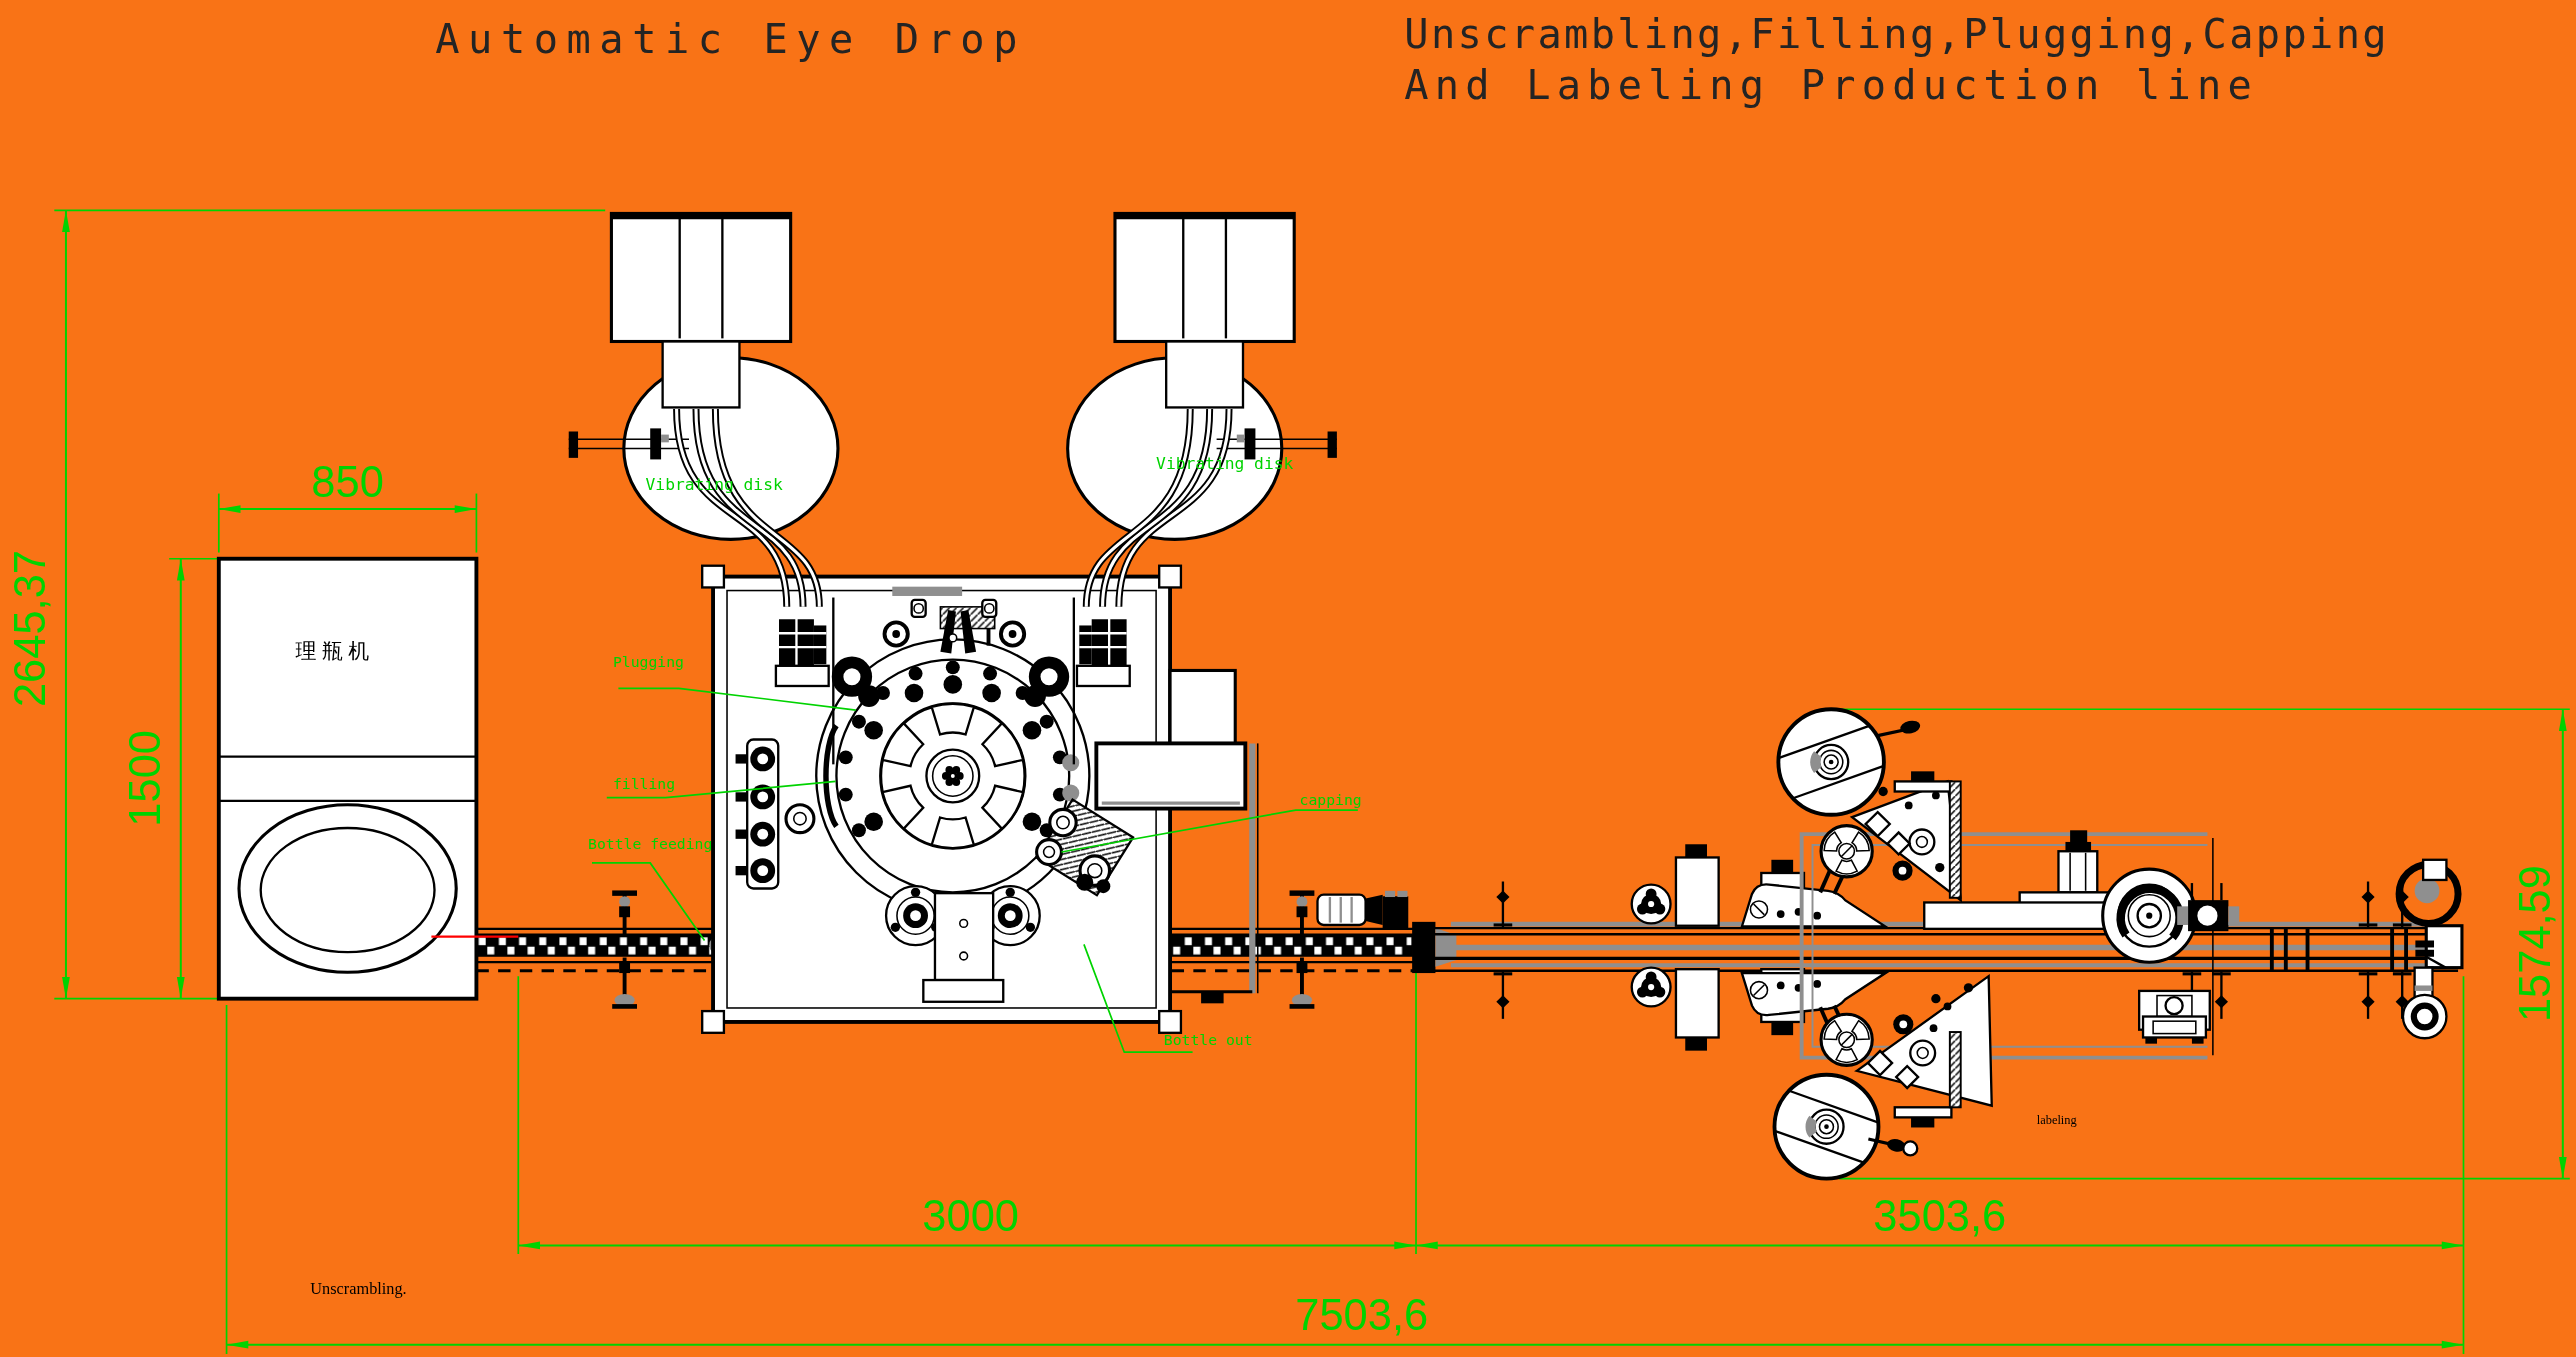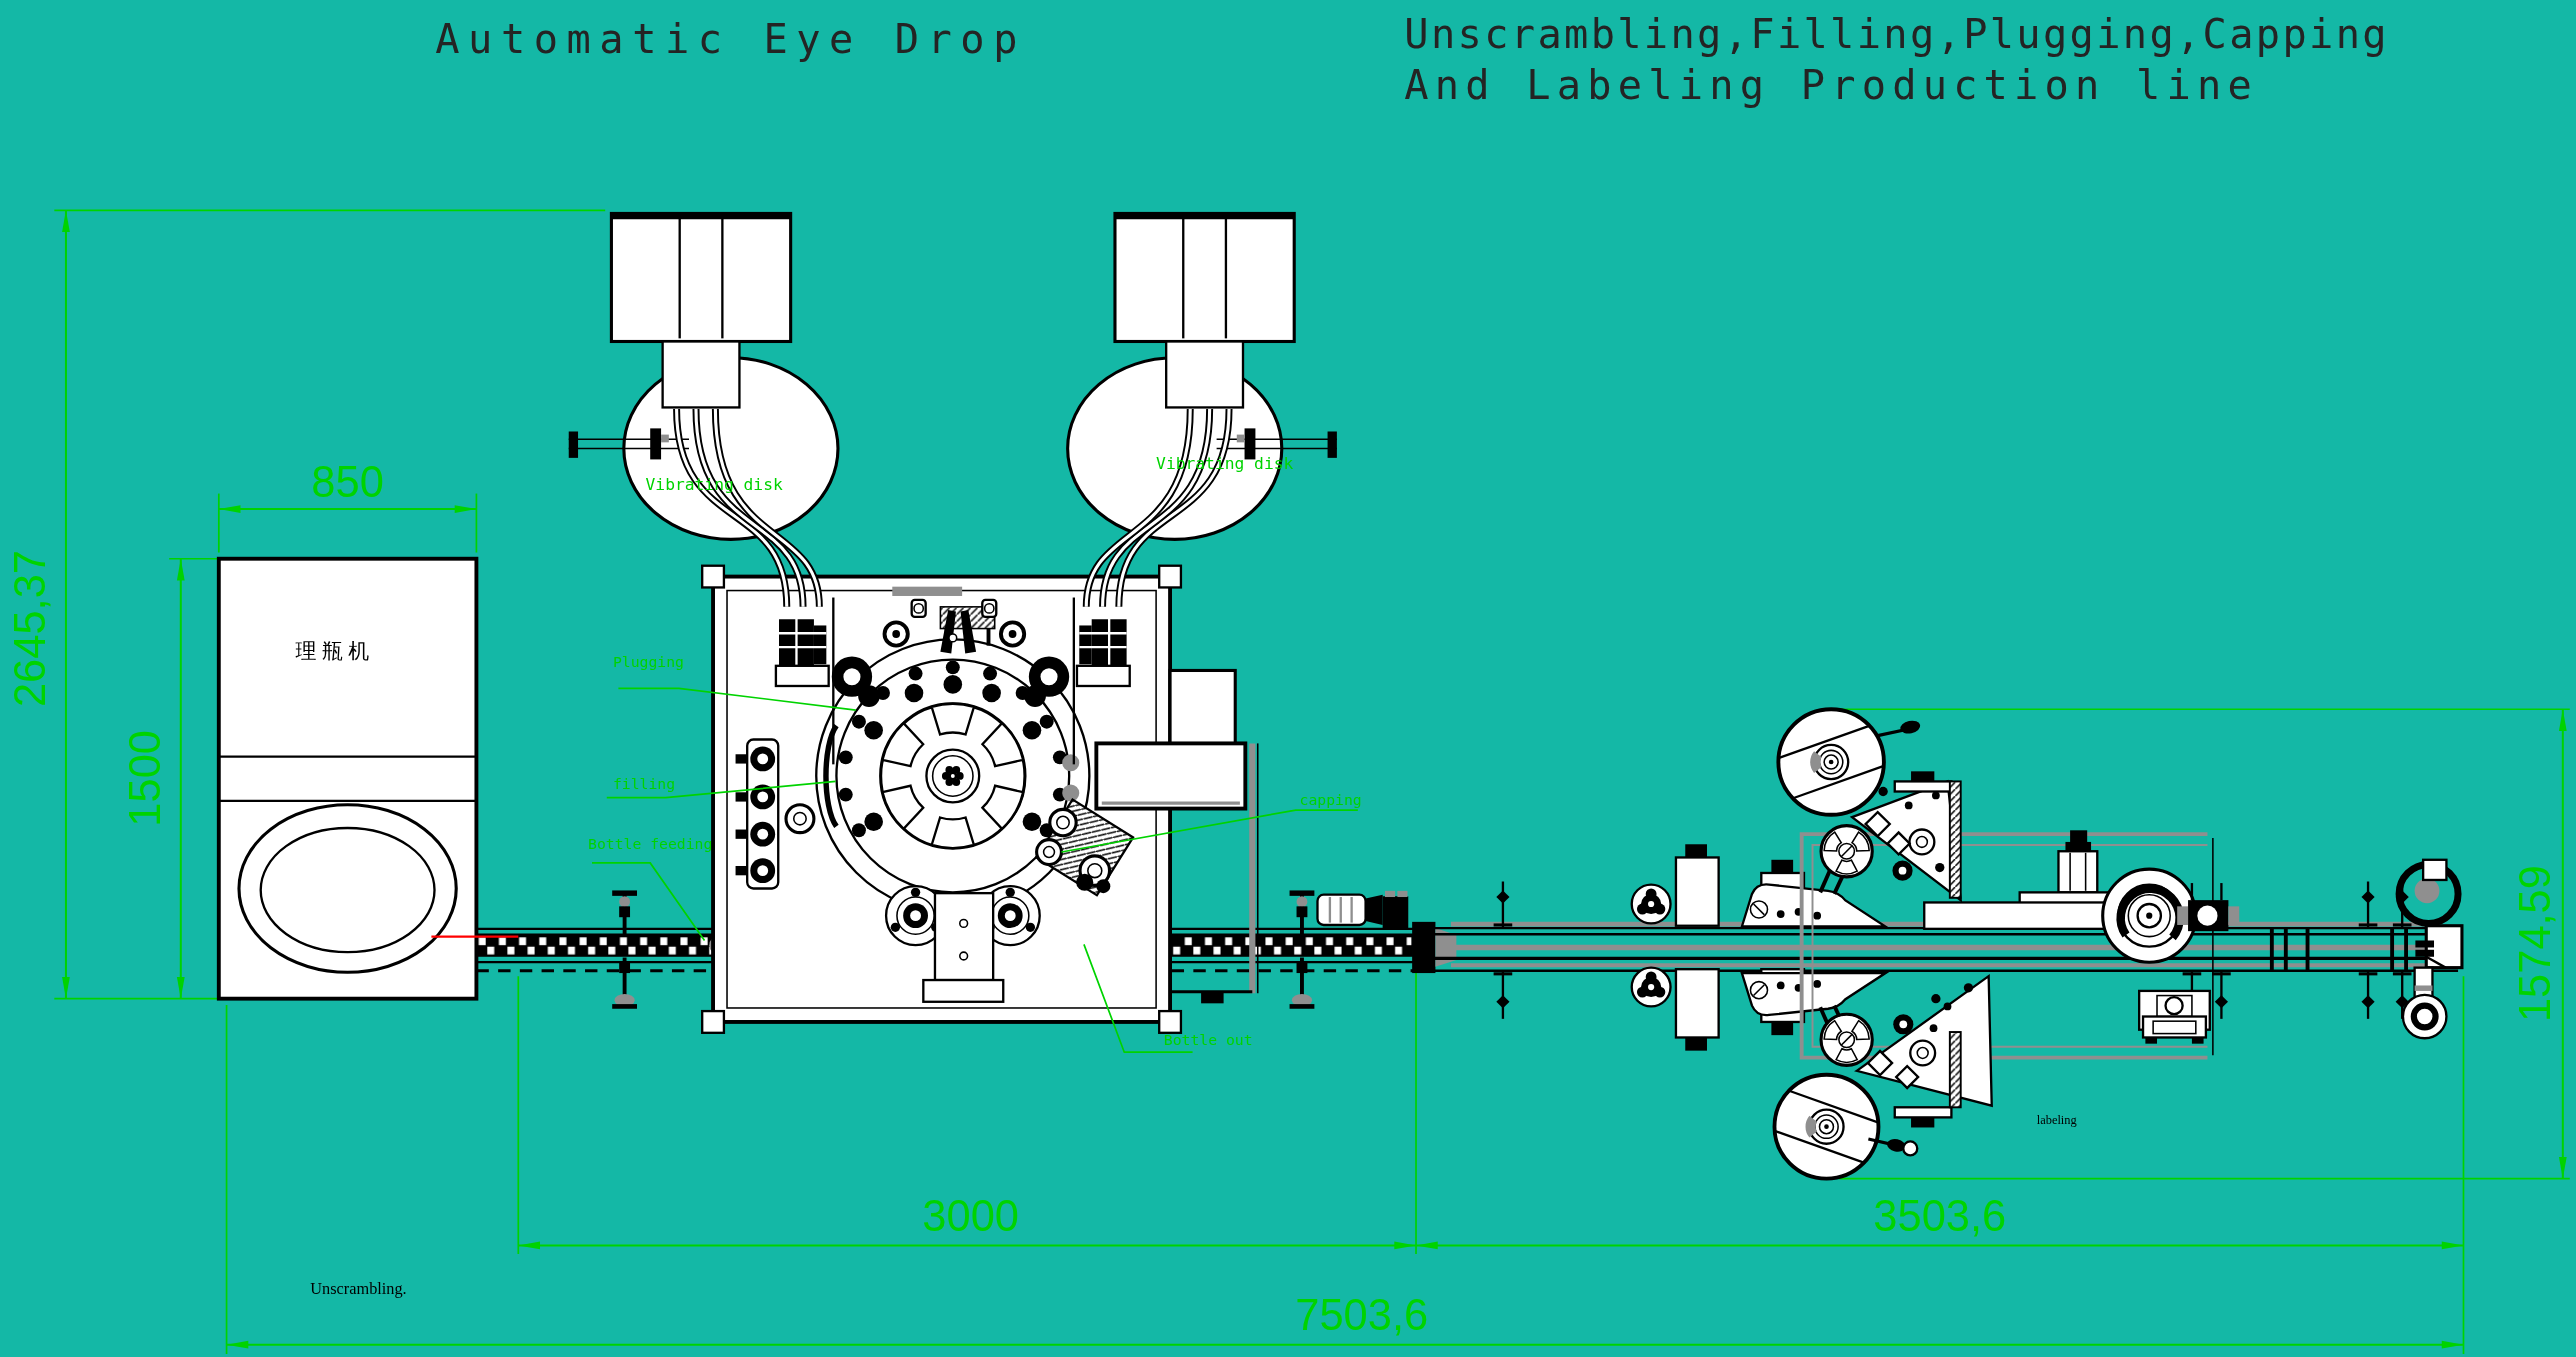--- a/index.html
+++ b/index.html
@@ -1,16 +1,16 @@
 <!DOCTYPE html>
 <html style="font-size:12.4px"><head>
 <meta charset="utf-8">
 <style>
   html,body{margin:0;padding:0;background:#ffffff;}
-  #stage{position:relative;width:2576px;height:1358px;background:#14b8a6;overflow:hidden;}
+  #stage{position:relative;width:2576px;height:1358px;background:#f97316;overflow:hidden;}
   svg{display:block;}
   .title{font-family:"DejaVu Sans Mono",monospace;font-size:52px;fill:#242424;}
   .ls8{letter-spacing:8px;} .ls3{letter-spacing:3px;} .ls11{letter-spacing:11px;}
   .dimtxt{font-family:"Liberation Sans",sans-serif;font-size:56px;fill:#00d300;}
   .lbl{font-family:"DejaVu Sans Mono",monospace;font-size:19px;fill:#00d300;}
   .lbl24{font-family:"DejaVu Sans Mono",monospace;font-size:21px;fill:#00d300;}
   .serifblk{font-family:"Liberation Serif",serif;font-size:21px;fill:#000;}
   .serifsm{font-family:"Liberation Serif",serif;font-size:16px;fill:#000;}
   .cn{font-family:"Liberation Serif",serif;font-size:27px;fill:#000;letter-spacing:7px;}
   .g-line{stroke:#00d300;stroke-width:2.2;fill:none;}

